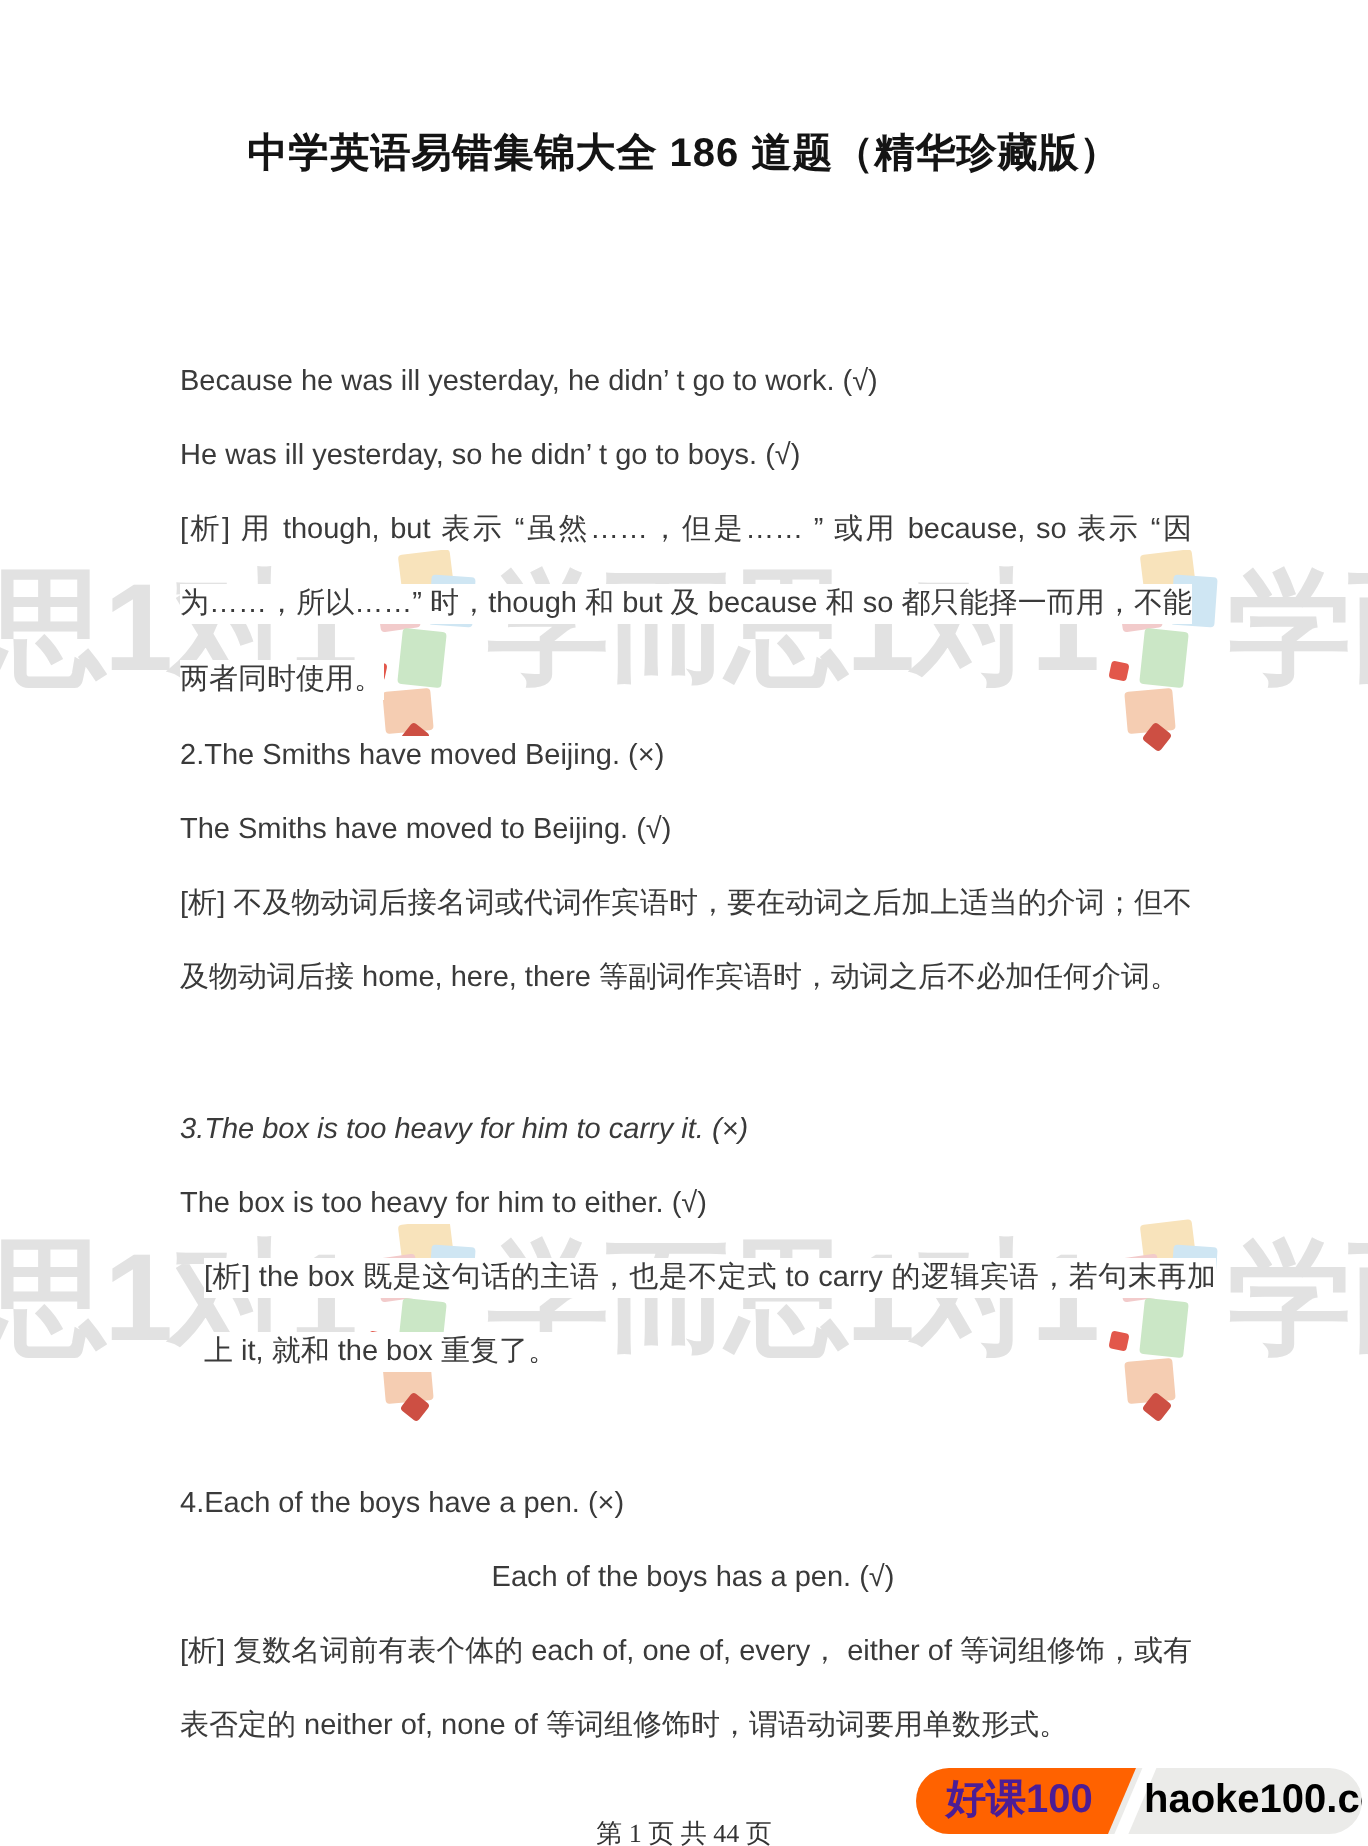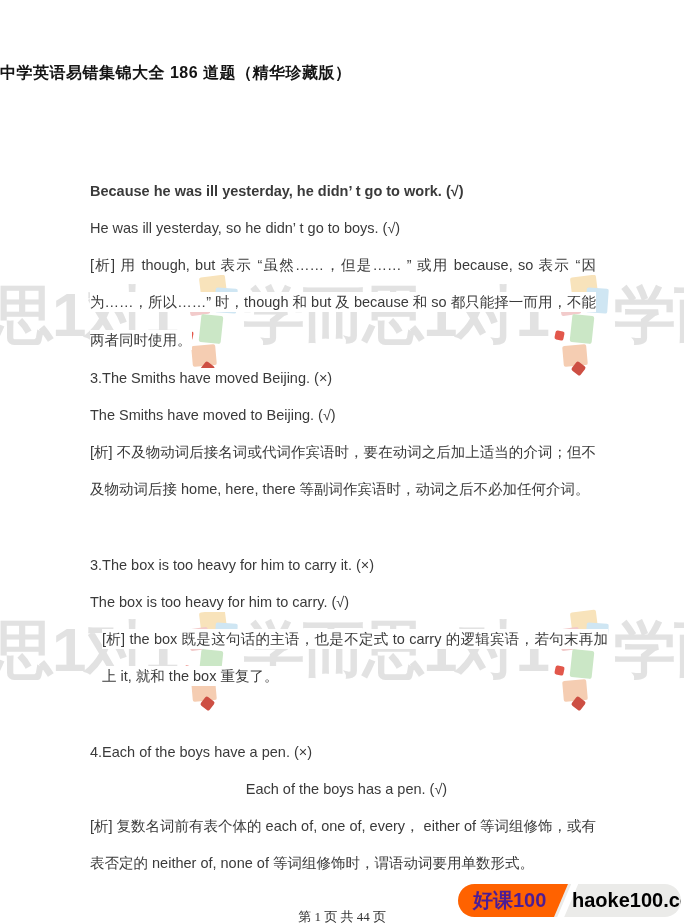--- a/index.html
+++ b/index.html
@@ -44,21 +44,22 @@
   .blk-pink   { left:-2px; top:9px;  width:20px; height:22px; background:#f2cbcb; transform:rotate(-8deg); }
   .blk-green  { left:9px;  top:31px; width:22px; height:28px; background:#cbe7c6; transform:rotate(6deg); }
   .blk-red    { left:-7px; top:47px; width:9px;  height:9px;  background:#e2574b; transform:rotate(12deg); }
   .blk-peach  { left:1px;  top:61px; width:24px; height:21px; background:#f5cdb2; transform:rotate(-5deg); }
   .blk-dred   { left:11px; top:79px; width:11px; height:11px; background:#cd4f43; transform:rotate(38deg); }
 
   
   .title {
     position:absolute;
     top:63px; left:0; right:0;
-    font-size:16px;
+    text-align:center;
+    font-size:20px;
     font-weight:bold;
     color:#141414;
     letter-spacing:0.5px;
     z-index:1;
   }
   .line {
     position:absolute;
     left:90px;
     width:506px;
     font-size:14.5px;
@@ -68,23 +69,23 @@
   .line.just { text-align:justify; }
   .line span {
     background:#ffffff;
     padding:2px 0;
     box-decoration-break:clone;
     -webkit-box-decoration-break:clone;
   }
   .line.pad { padding-left:7px; }
 
   
-  .p-0-0 { top:136px; } .p-0-1 { top:173px;font-weight:bold; } .p-0-2 { top:210px; } .p-0-3 { top:247px; }
+  .p-0-0 { top:136px; } .p-0-1 { top:173px; } .p-0-2 { top:210px; } .p-0-3 { top:247px; }
   .p-1-0 { top:360px; } .p-1-1 { top:397px; } .p-1-2 { top:434px; }
-  .p-2-0 { top:547px; } .p-2-1 { top:584px; } .p-2-2 { top:621px;margin-left:12px; }
+  .p-2-0 { top:547px;font-style:italic; } .p-2-1 { top:584px; } .p-2-2 { top:621px;margin-left:12px; }
   .p-3-0 { top:734px; } .p-3-1 { top:771px;text-align:center; } .p-3-2 { top:808px; }
 
   
   .pagenum {
     position:absolute;
     top:908px; left:0; right:0;
     text-align:center;
     font-family:"Liberation Serif","DejaVu Serif",serif;
     font-size:13px;
     color:#333;
@@ -180,26 +181,26 @@
     </span>
     <span>学而思1对1</span>
   </div>
 
   <h1 class="title">中学英语易错集锦大全 186 道题（精华珍藏版）</h1>
 
   <p class="line p-0-1"><span>Because he was ill yesterday, he didn’ t go to work. (√)</span></p>
   <p class="line p-0-2"><span>He was ill yesterday, so he didn’ t go to boys. (√)</span></p>
   <p class="line just p-0-3"><span>[析] 用 though, but 表示 “虽然……，但是…… ” 或用 because, so 表示 “因为……，所以……” 时，though 和 but 及 because 和 so 都只能择一而用，不能两者同时使用。</span></p>
 
-  <p class="line p-1-0"><span>3.The Smiths have moved Beijing. (×)</span></p>
+  <p class="line p-1-0"><span>2.The Smiths have moved Beijing. (×)</span></p>
   <p class="line p-1-1"><span>The Smiths have moved to Beijing. (√)</span></p>
   <p class="line just p-1-2"><span>[析] 不及物动词后接名词或代词作宾语时，要在动词之后加上适当的介词；但不及物动词后接 home, here, there 等副词作宾语时，动词之后不必加任何介词。</span></p>
 
   <p class="line p-2-0"><span>3.The box is too heavy for him to carry it. (×)</span></p>
-  <p class="line p-2-1"><span>The box is too heavy for him to carry. (√)</span></p>
+  <p class="line p-2-1"><span>The box is too heavy for him to either. (√)</span></p>
   <p class="line just p-2-2"><span>[析] the box 既是这句话的主语，也是不定式 to carry 的逻辑宾语，若句末再加上 it, 就和 the box 重复了。</span></p>
 
   <p class="line p-3-0"><span>4.Each of the boys have a pen. (×)</span></p>
   <p class="line pad p-3-1"><span>Each of the boys has a pen. (√)</span></p>
   <p class="line just p-3-2"><span>[析] 复数名词前有表个体的 each of, one of, every， either of 等词组修饰，或有表否定的 neither of, none of 等词组修饰时，谓语动词要用单数形式。</span></p>
 
   <div class="pagenum">第 1 页 共 44 页</div>
 
   <div class="brand">
     <div class="brand-left">好课100</div>

